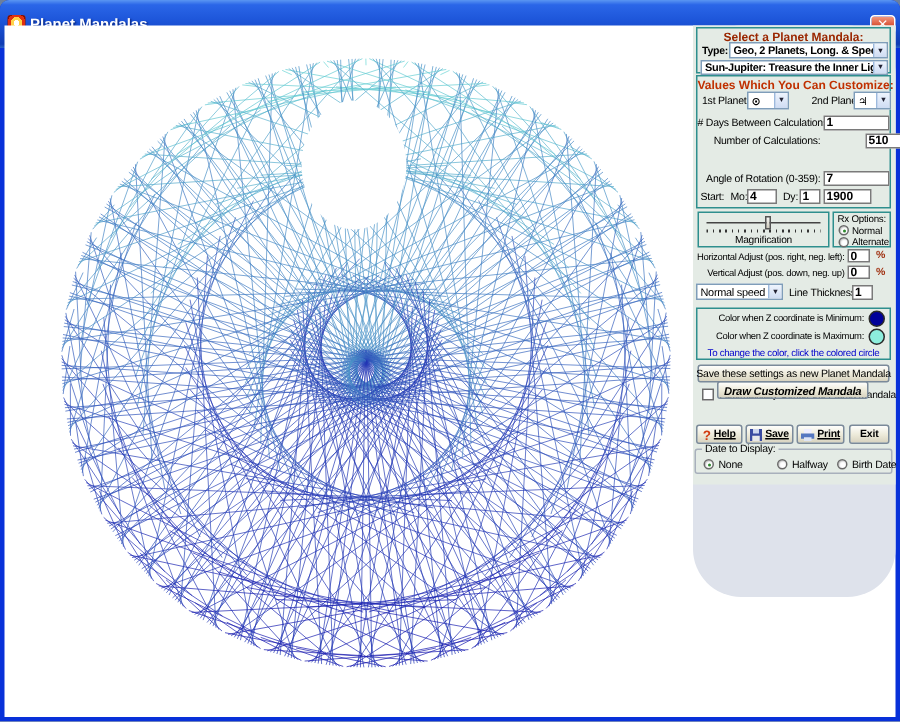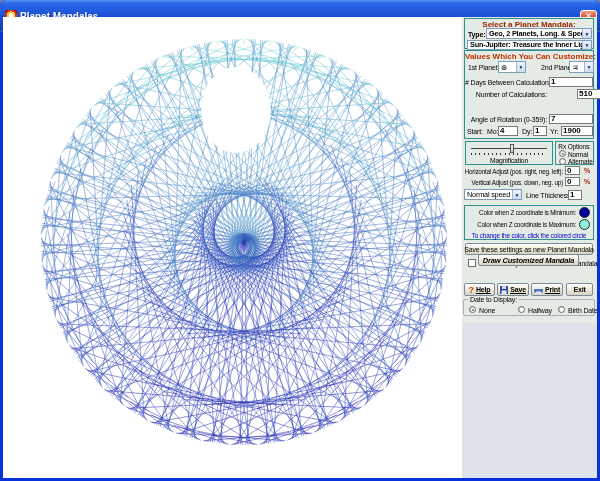--- a/index.html
+++ b/index.html
@@ -12,21 +12,21 @@
     display:flex;align-items:center;padding:16px 3px;}
   .app-icon{width:12px;height:12px;margin:0 3px 0 2px;border-radius:2px;
     background:radial-gradient(circle at 50% 45%,#fff 0 2px,#ffd24a 2px 4px,#e03010 4px 6px,#8a1000 6px);}
   .title{color:#fff;font-size:10px;font-weight:bold;text-shadow:1px 1px 1px #0a2a86;flex:1;}
   .close{width:17px;height:13px;border-radius:3px;border:1px solid #fff;
     background:linear-gradient(180deg,#f09a80 0%,#e0654a 40%,#c93a1a 70%,#a82a10 100%);
     color:#fff;font-size:9px;font-weight:bold;line-height:11px;text-align:center;cursor:pointer;}
   .client{position:absolute;left:3px;top:17px;width:594px;height:461px;background:#ffffff;}
   .canvas{position:absolute;left:0;top:0;width:459px;height:461px;}
   
-  .panel{position:absolute;left:459px;top:0;width:135px;height:461px;background:#dee2eb;}
+  .panel{position:absolute;left:459px;top:0;width:135px;height:381px;background:#dee2eb;border-radius:32px;}
   .panel .green{position:absolute;left:0;top:0;width:135px;height:306px;background:#e4ebe5;}
   .abs{position:absolute;}
   .tealbox{position:absolute;border:1px solid #2e8f8e;}
   .hdr{font-size:8px;font-weight:bold;color:#c03000;text-align:center;white-space:nowrap;}
   .hdr.dark{color:#9a2600;}
   .lbl{font-size:7px;color:#000;letter-spacing:-0.15px;white-space:nowrap;line-height:1.1;}
   .lbl-xs{font-size:6.3px;color:#000;letter-spacing:-0.2px;white-space:nowrap;line-height:1.1;}
   .rt{text-align:right;}
   .inp{position:absolute;background:#fff;border:1px solid #7a7a7a;font-family:inherit;
        font-size:8px;font-weight:bold;padding:0 1px;margin:0;}
@@ -609,21 +609,21 @@
         <div class="lbl rt abs" style="left:0;top:40px;width:82px;">Number of Calculations:</div>
         <input class="inp" style="left: 84px; top: 37.5px; width: 44px; height: 10px; margin-left: 28px;" value="510">
         <div class="lbl rt abs" style="left:0;top:65px;width:82px;">Angle of Rotation (0-359):</div>
         <input class="inp" style="left: 84px; top: 62.5px; width: 44px; height: 10px;" value="7">
         <div class="lbl abs" style="left:2px;top:77px;">Start:</div>
         <div class="lbl abs" style="left:22px;top:77px;">Mo:</div>
         <input class="inp" style="left: 33px; top: 74.5px; width: 20px; height: 10px;" value="4">
         <div class="lbl abs" style="left:57px;top:77px;">Dy:</div>
         <input class="inp" style="left: 68px; top: 74.5px; width: 14px; height: 10px;" value="1">
         <div class="lbl abs" style="left:85px;top:77px;">Yr:</div>
-        <input class="inp" style="left: 96px; top: 74.5px; width: 32px; height: 10px;" value="1900">
+        <input class="inp" style="left: 84px; top: 74.5px; width: 32px; height: 10px;" value="1900">
       </div>
 
       <div class="tealbox" style="left:3px;top:124px;width:88px;height:24px;">
         <div class="track" style="left:5px;top:6px;width:76px;"></div>
         <div class="thumb" style="left:44px;top:2px;"></div>
         <div class="ticks" style="left:5px;top:11px;width:76px;"></div>
         <div class="lbl abs" style="left:0;top:14.5px;width:86px;text-align:center;font-size:6.8px;">Magnification</div>
       </div>
 
       <div class="tealbox" style="left:93px;top:124px;width:39px;height:24px;">

